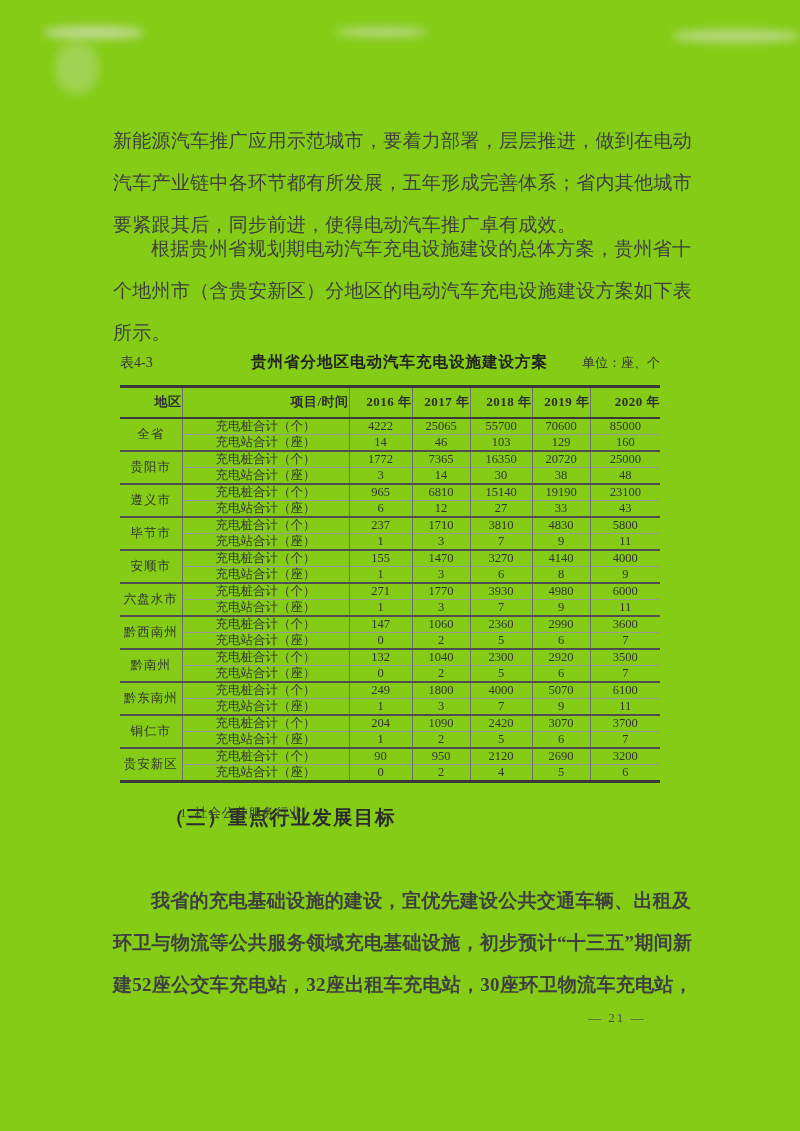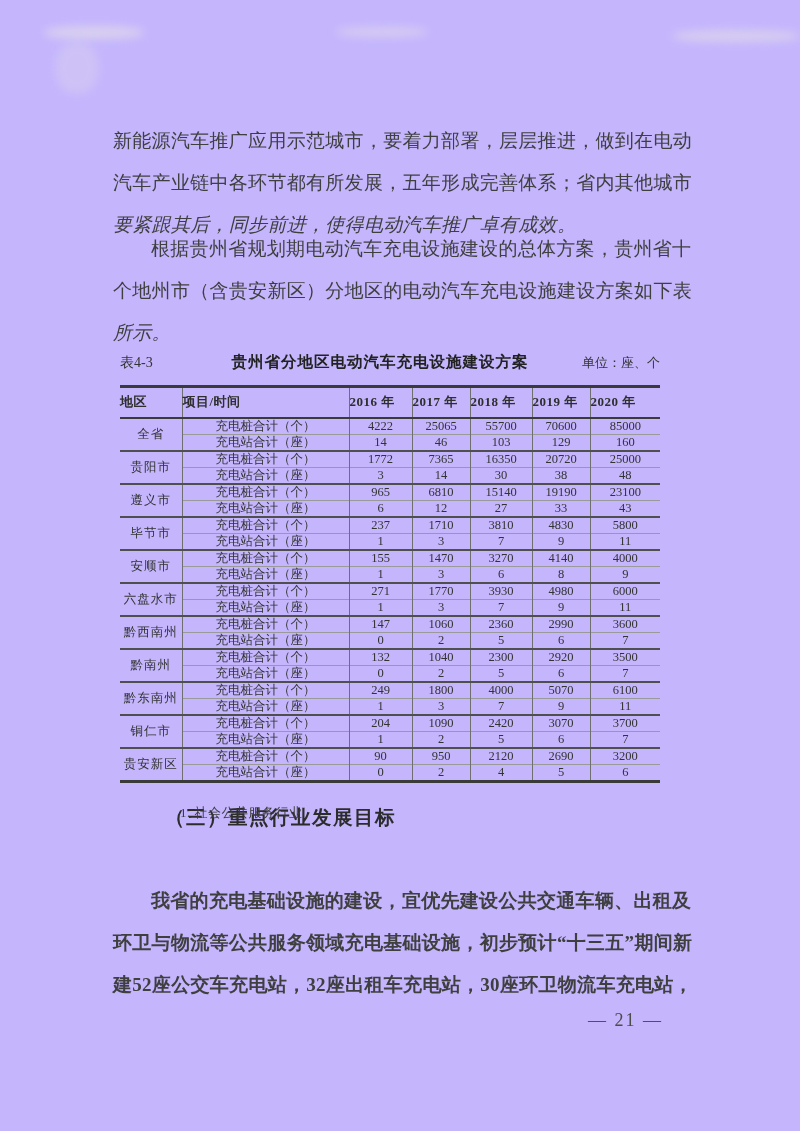--- a/index.html
+++ b/index.html
@@ -3,63 +3,63 @@
 <meta charset="utf-8">
 <style>
   * { margin:0; padding:0; box-sizing:border-box; }
   html,body { width:800px; height:1131px; }
   body {
     background:#fdfbfc;
     font-family:"Liberation Serif","DejaVu Serif",serif;
     color:#3a3a3a;
     overflow:hidden;
   }
-  .page { position:relative; width:800px; height:1131px; background:#c4b5fd; }
+  .page { position:relative; width:800px; height:1131px; background:#84cc16; }
 
   
   .smudge { position:absolute; background:#e7e3e5; filter:blur(5px); border-radius:45%; }
   .s1 { left:44px;  top:26px; width:100px; height:13px; opacity:.6; }
   .s2 { left:336px; top:27px; width:92px;  height:10px; opacity:.5; }
   .s3 { left:672px; top:30px; width:128px; height:12px; opacity:.55; }
   .s4 { left:55px;  top:42px; width:44px;  height:52px; opacity:.28; }
 
   .content { position:absolute; left:113px; top:0; width:575px; height:100%; }
 
   .para { position:absolute; left:0; width:575px; }
   .line {
     height:42px; line-height:42px;
     font-size:19px; letter-spacing:.3px;
     text-align:justify; text-align-last:justify;
     white-space:nowrap;
     color:#3f3f3f;
   }
-  .line.short { text-align-last:left;font-style:italic; }
+  .line.short { text-align-last:left; }
   .line.indent { padding-left:38px; }
 
   .p1 { top:120px; }
   .p2 { top:228px; }
   .p3 { top:880px;font-weight:bold; }
 
   .table-block { position:absolute; left:7px; top:352px; width:540px; }
   .table-caption { display:flex; align-items:baseline; width:540px; height:24px; }
   .caption-label { font-size:14px; width:92px; color:#333; }
-  .caption-title { flex:1; text-align:center; font-size:15.5px; font-weight:700; letter-spacing:1px; color:#222; }
+  .caption-title { flex:1; text-align:right; font-size:15.5px; font-weight:700; letter-spacing:1px; color:#222; }
   .caption-unit  { width:112px; text-align:right; font-size:13px; color:#333; }
 
   table.plan-table {
     margin-top:9px;
     width:540px; table-layout:fixed;
     border-collapse:collapse;
     border-top:3px solid #3a3a3a;
     border-bottom:3px solid #3a3a3a;
     color:#2e2e2e;
   }
   .plan-table th {
     height:31px; font-size:13px; font-weight:700;
-    text-align:left; border-bottom:2px solid #3a3a3a;
+    text-align:right; border-bottom:2px solid #3a3a3a;
     letter-spacing:.5px;
   }
   .plan-table td {
     height:16px; font-size:12.5px; text-align:center;
     padding:0; line-height:15px; color:#333;
   }
   .plan-table th + th,
   .plan-table td.v { border-left:1px solid #6f6f6f; }
   .plan-table td.col-item { border-left:1px solid #6f6f6f; }
   .plan-table tr.r-first > td { border-top:2px solid #4f4f4f; }
@@ -70,21 +70,21 @@
     position:absolute; top:804px; left:52px;
     font-size:19.5px; font-weight:700; letter-spacing:1.5px; color:#2c2c2c;
   }
   .subsection-heading {
     position:absolute; top:804px; left:67px;
     font-size:13px; letter-spacing:.5px; color:#3b3b3b;
   }
 
   .page-number {
     position:absolute; left:588px; top:1010px;
-    font-size:18px; letter-spacing:2px; color:#4c4c4c;
+    font-size:13px; letter-spacing:2px; color:#4c4c4c;
     font-family:"Liberation Serif","DejaVu Serif",serif;
   }
 </style>
 </head>
 <body>
 
 <div class="page">
 
   <div class="smudge s1"></div>
   <div class="smudge s2"></div>

